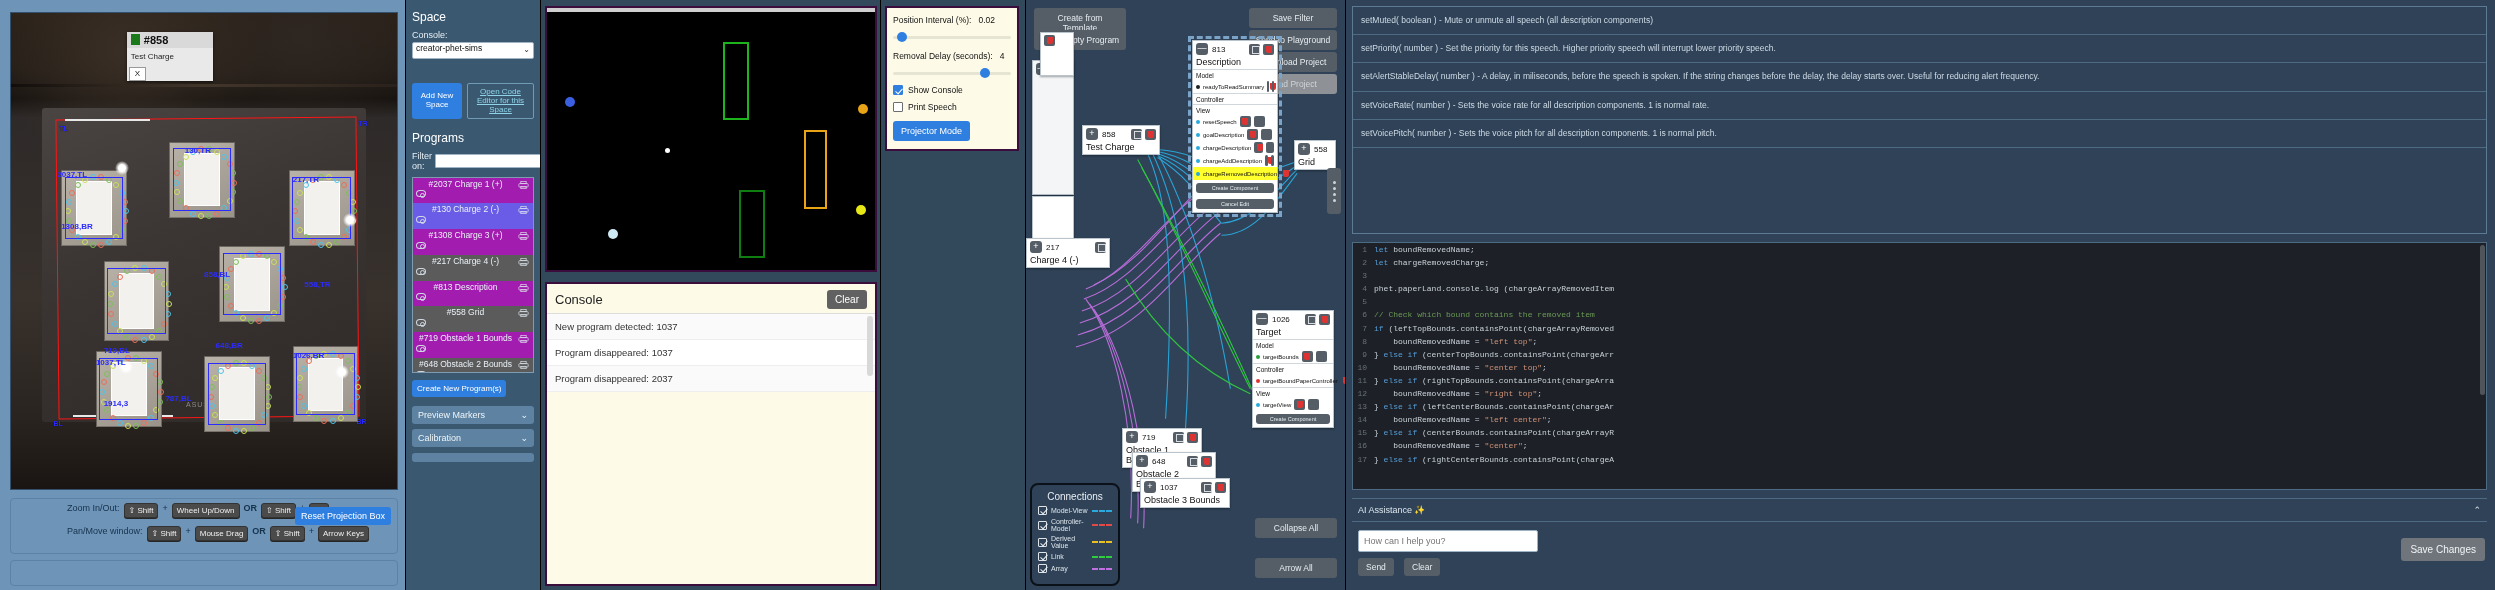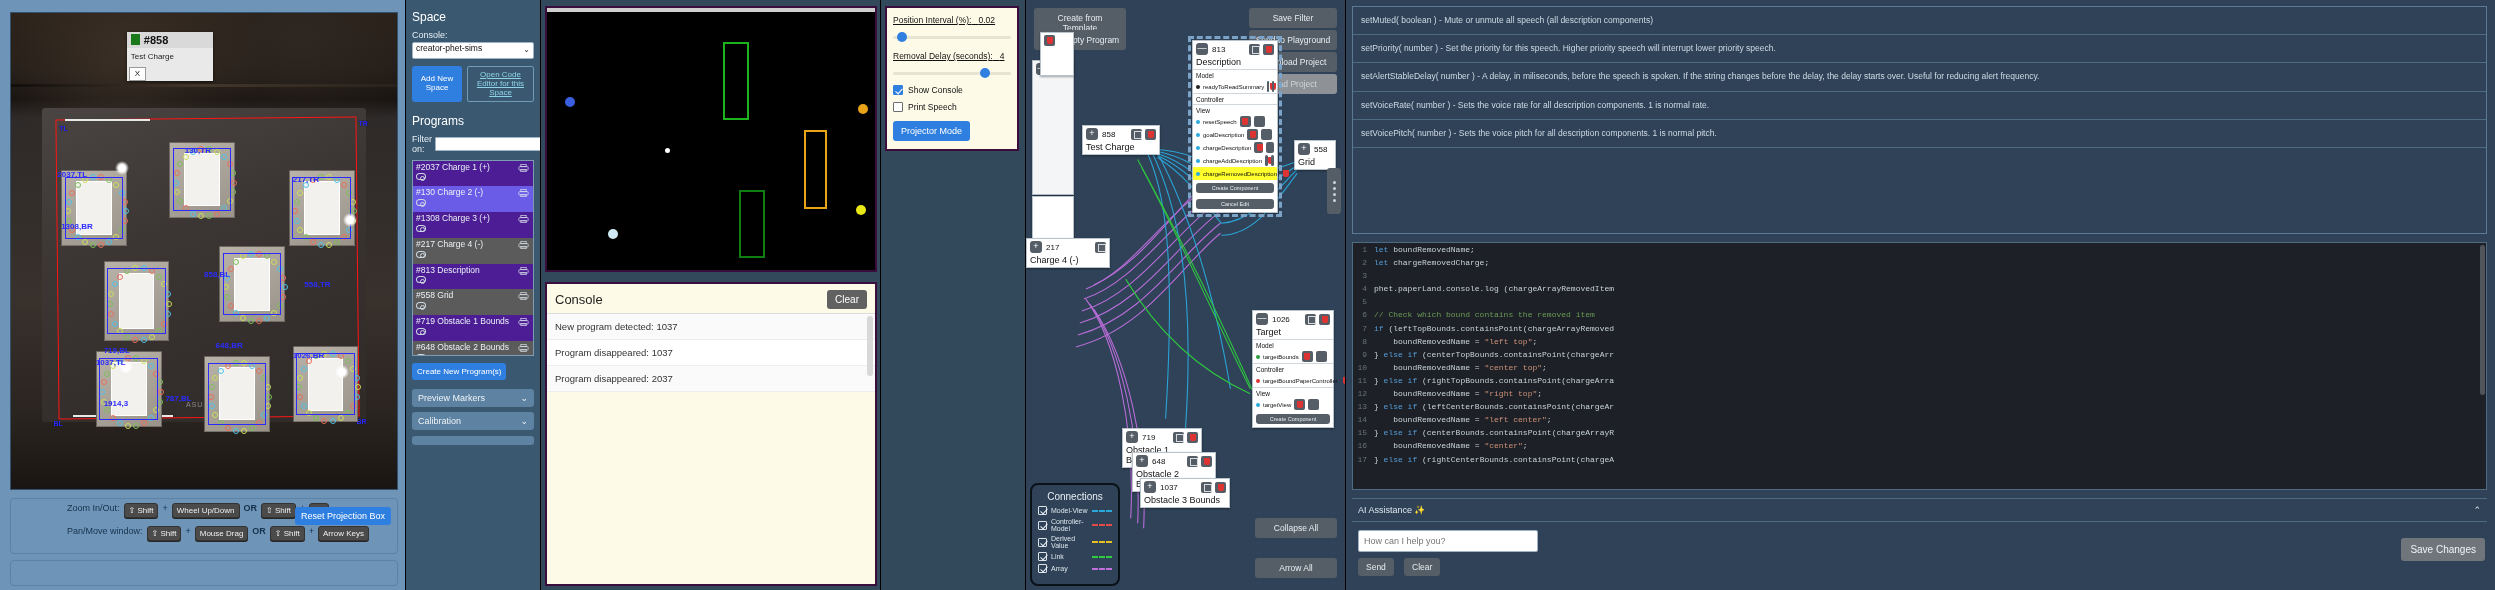--- a/index.html
+++ b/index.html
@@ -156,41 +156,41 @@
     width:100%; height:17px; background:#fff; color:#111;
     border:1px solid #9fb3c4; border-radius:2px;
     font-size:8.5px; padding:0 14px 0 3px;
     appearance:none; position:relative;
     font-family:"Liberation Sans",sans-serif;
   }
   .sel-wrap { position:relative; }
   .sel-chev {
     position:absolute; right:4px; top:3px; color:#333; font-size:8px; pointer-events:none;
   }
-  .side-row2 { display:flex; gap:5px; margin-top:7px; align-items:stretch;border-radius:9px; }
+  .side-row2 { display:flex; gap:5px; margin-top:24px; align-items:stretch;border-radius:9px; }
   .btn-addspace {
     background:#2f7fe0; color:#fff; border:none; border-radius:3px;
     font-size:8px; padding:5px 4px; cursor:pointer; flex:0 0 50px;
     line-height:1.1;
   }
   .btn-codeeditor {
     background:transparent; color:#8fd3e8; border:1px solid #6f9bb5;
     border-radius:2px; font-size:8px; padding:3px 3px; cursor:pointer;
     text-decoration:underline; text-align:center; line-height:1.15; flex:1;
   }
   .filter-row { display:flex; align-items:center; gap:3px; margin-top:3px; }
   .filter-row .fl { font-size:9px; }
   .filter-in {
     flex:1; height:14px; background:#fff; border:1px solid #9fb3c4;
     border-radius:1px; font-size:8px; padding:0 3px; color:#111;
     font-family:"Liberation Sans",sans-serif;
   }
   .prog-list {
     margin-top:6px; border:1px solid #7e9bb0;
-    max-height:196px; overflow:hidden; background:#4c1d95;
+    max-height:196px; overflow:hidden; background:#a21caf;text-align:center;
   }
   .prog-item {
     position:relative; padding:2px 18px 6px 3px;
     font-size:8.5px; color:#eaf1f7; line-height:1.15;
     border-bottom:none;
   }
   .prog-item.alt { background:#5b5b5b; }
   .prog-item.sel { background:#6b5ce7; }
   .prog-item .eye {
     display:block; width:10px; height:7px; margin-top:1px;
@@ -264,21 +264,21 @@
   
   .col-ctl {
     width:145px; flex:0 0 145px; height:590px;
     background:#32495c; border-left:1px solid #000;
     position:relative; padding:4px;
   }
   .ctl-panel {
     position:absolute; left:4px; top:6px; width:134px;
     background:#fdfbe8; border:2px solid #3a0d3d; padding:7px 6px 8px;
   }
-  .ctl-label { font-size:8.5px; color:#111; white-space:nowrap;text-decoration:underline; }
+  .ctl-label { font-size:8.5px; color:#111; white-space:nowrap; }
   .slider {
     position:relative; height:10px; margin:7px 0 2px;
   }
   .slider .track {
     position:absolute; left:0; right:0; top:4px; height:3px;
     background:#e6e4d2; border-radius:2px;
   }
   .slider .thumb {
     position:absolute; top:0; width:10px; height:10px; border-radius:50%;
     background:#2f7fe0;

